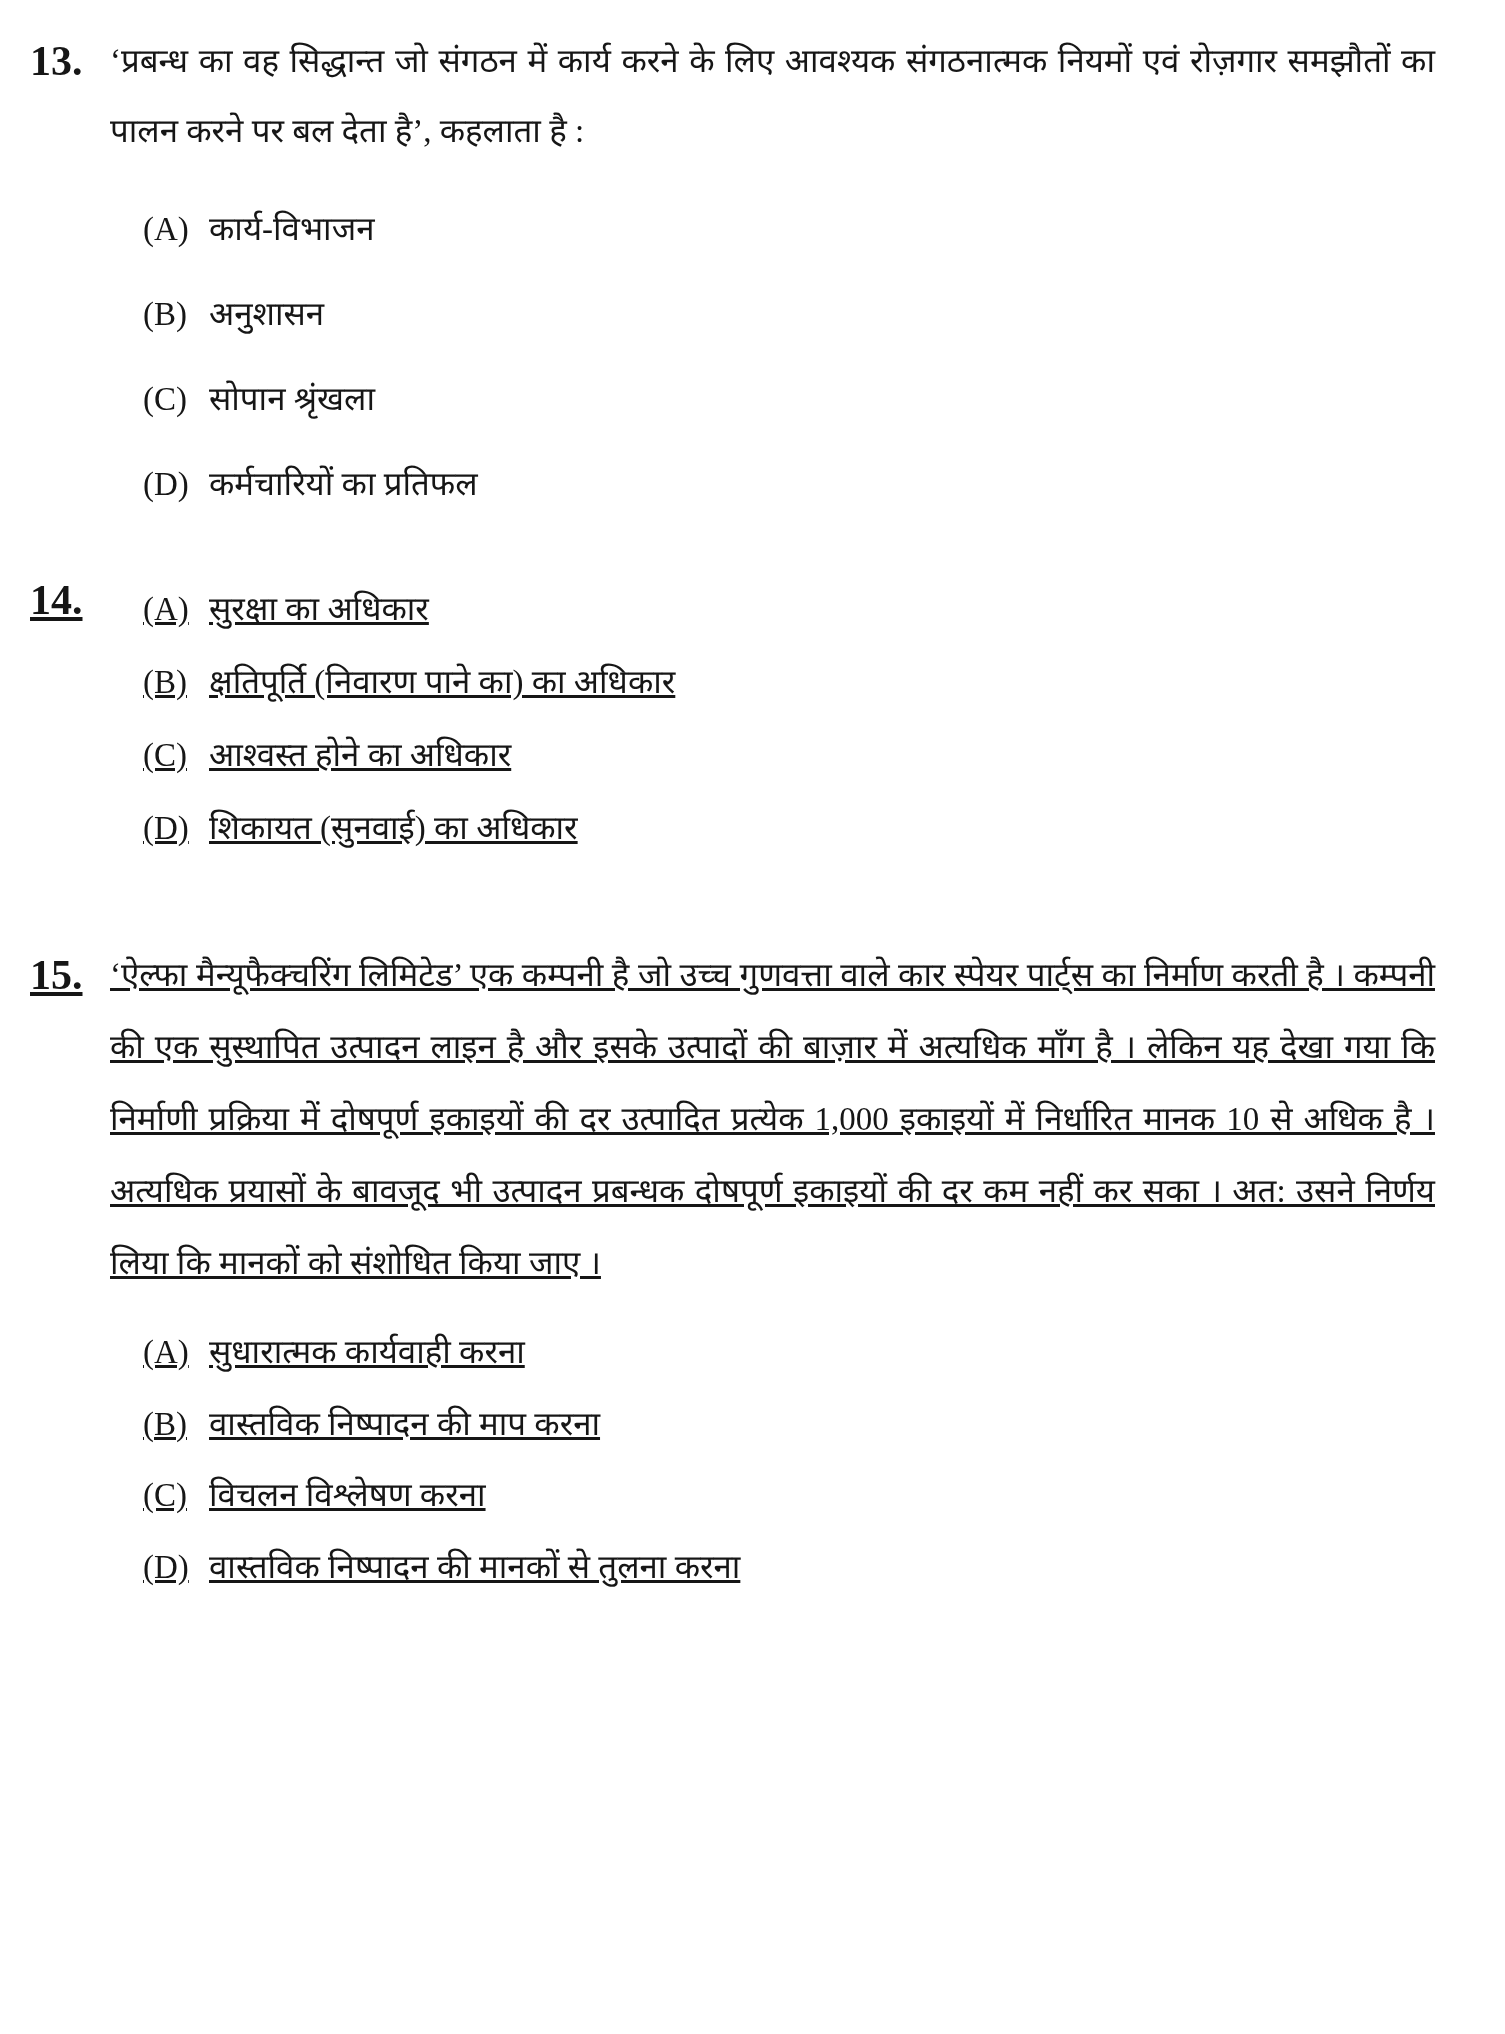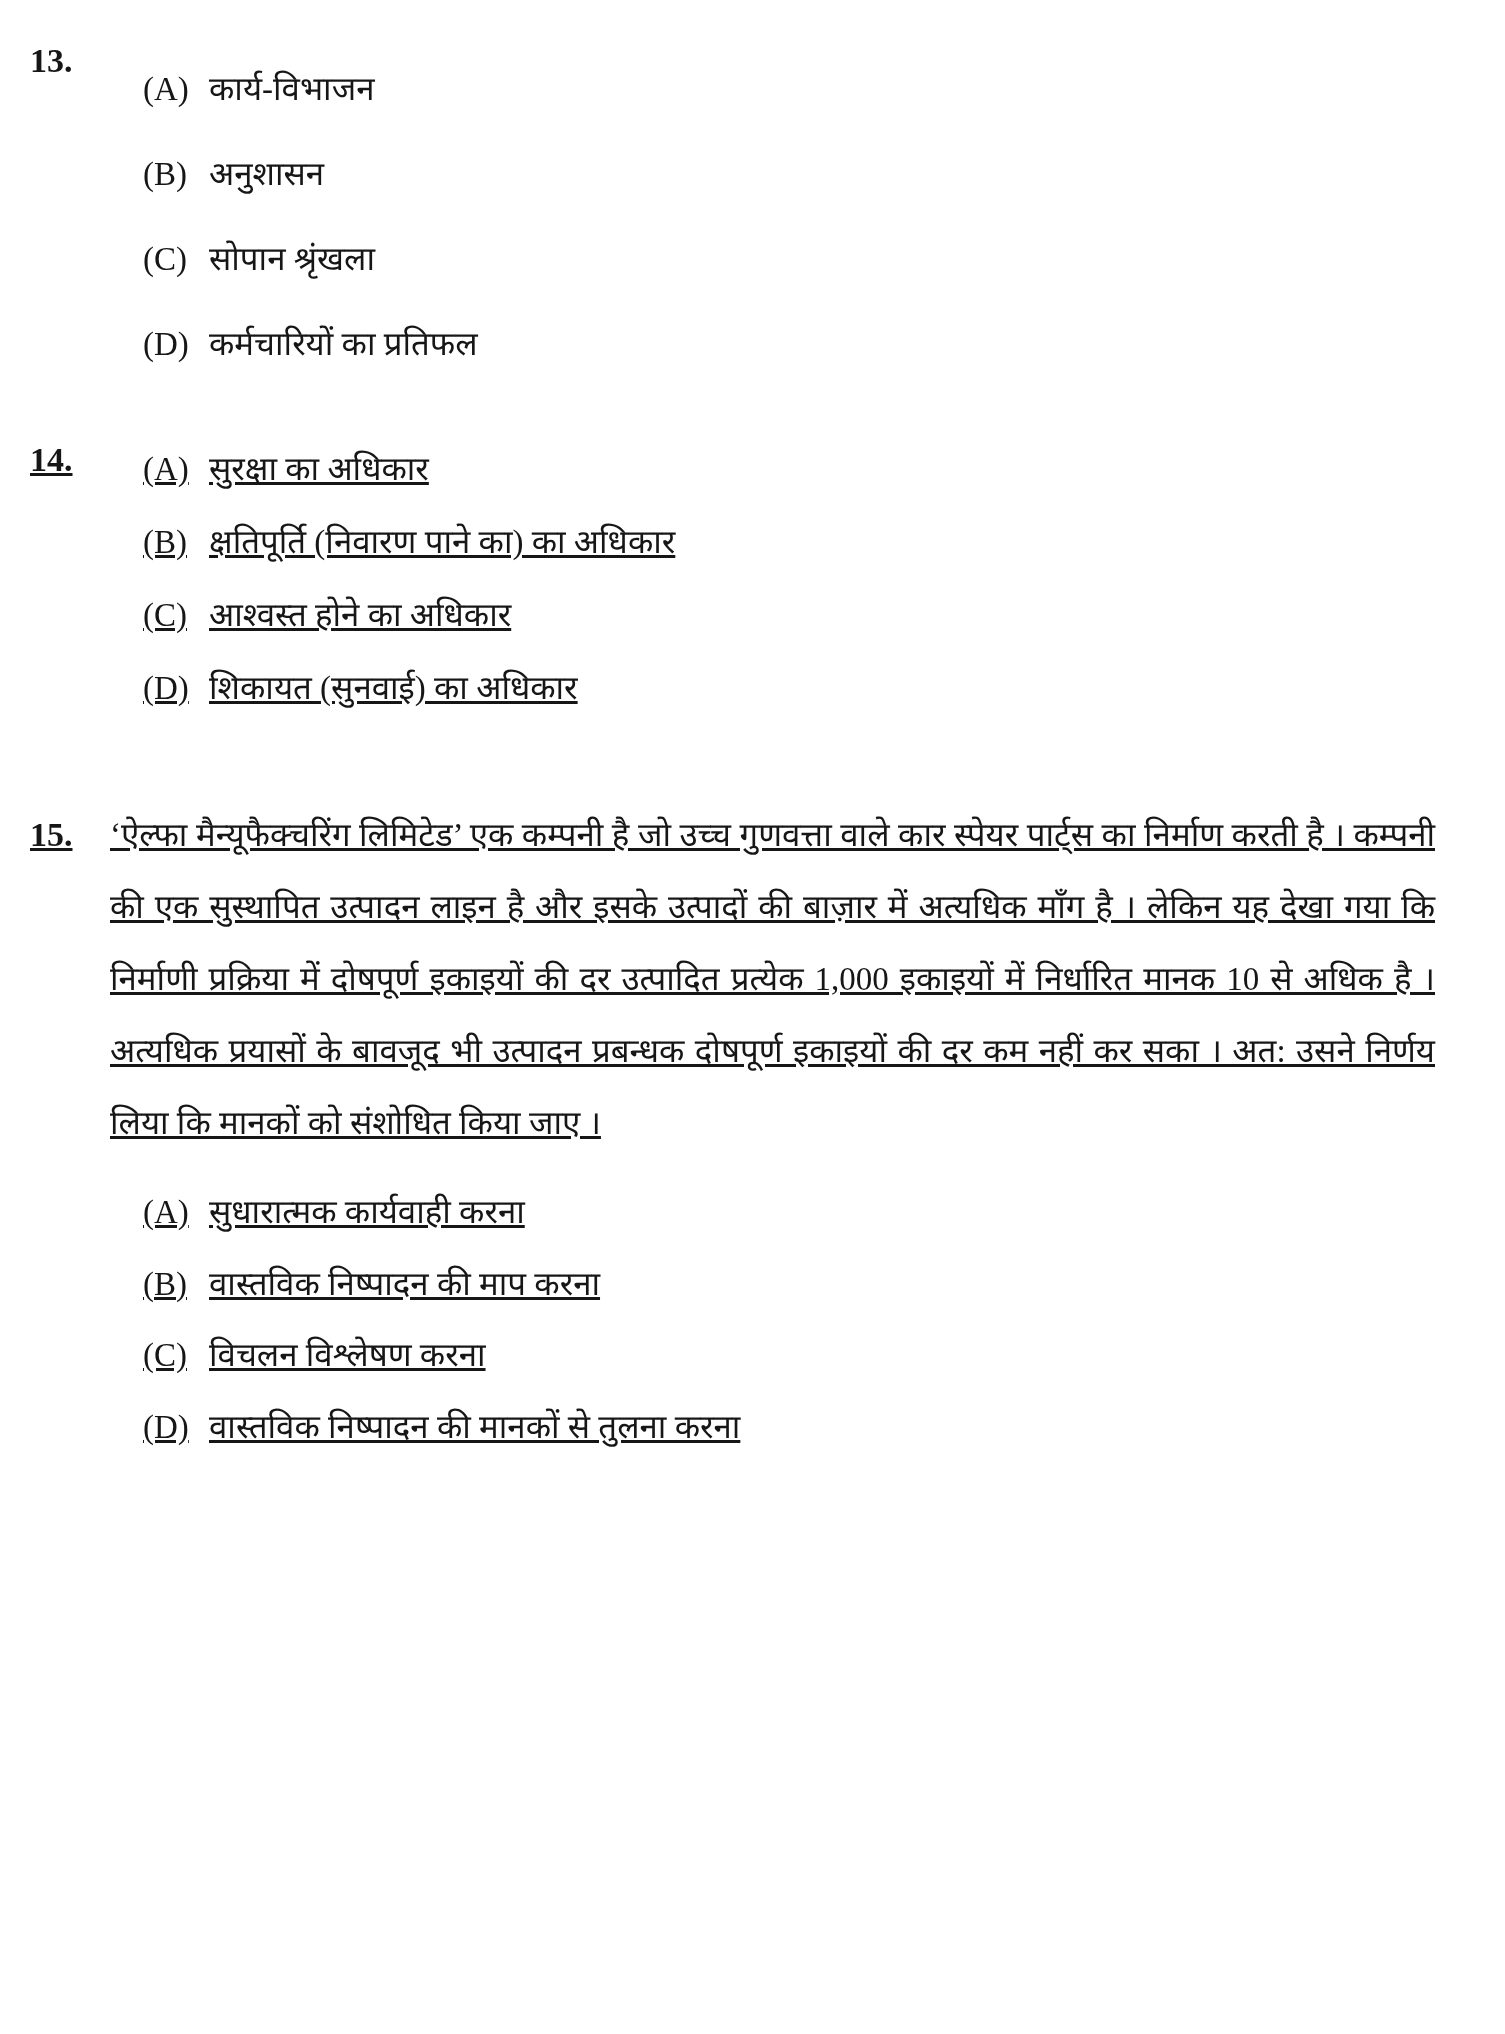--- a/index.html
+++ b/index.html
@@ -14,21 +14,21 @@
     font-family: "Liberation Serif", "DejaVu Serif", serif;
     overflow: hidden;
   }
   .page { padding-top: 14px; }
 
   .question { display: flex; align-items: flex-start; }
   .qnum {
     flex: 0 0 110px;
     padding-left: 30px;
     font-weight: 700;
-    font-size: 34px;
+    font-size: 42px;
     line-height: inherit;
   }
   .qbody { flex: 1; padding-right: 70px; min-width: 0; }
 
   .qtext {
     margin: 0;
     text-align: justify;
   }
 
   
@@ -64,20 +64,21 @@
   .q15 .opt:first-child { margin-top: 0; }
 </style>
 </head>
 <body>
 
 <div class="page">
 
   <div class="question q13">
     <div class="qnum">13.</div>
     <div class="qbody">
+      <p class="qtext">‘प्रबन्ध का वह सिद्धान्त जो संगठन में कार्य करने के लिए आवश्यक संगठनात्मक नियमों एवं रोज़गार समझौतों का पालन करने पर बल देता है’, कहलाता है :</p>
       <div class="opts">
         <div class="opt">
           <span class="opt-label">(A)</span>
           <span class="opt-text">कार्य-विभाजन</span>
         </div>
         <div class="opt">
           <span class="opt-label">(B)</span>
           <span class="opt-text">अनुशासन</span>
         </div>
         <div class="opt">

